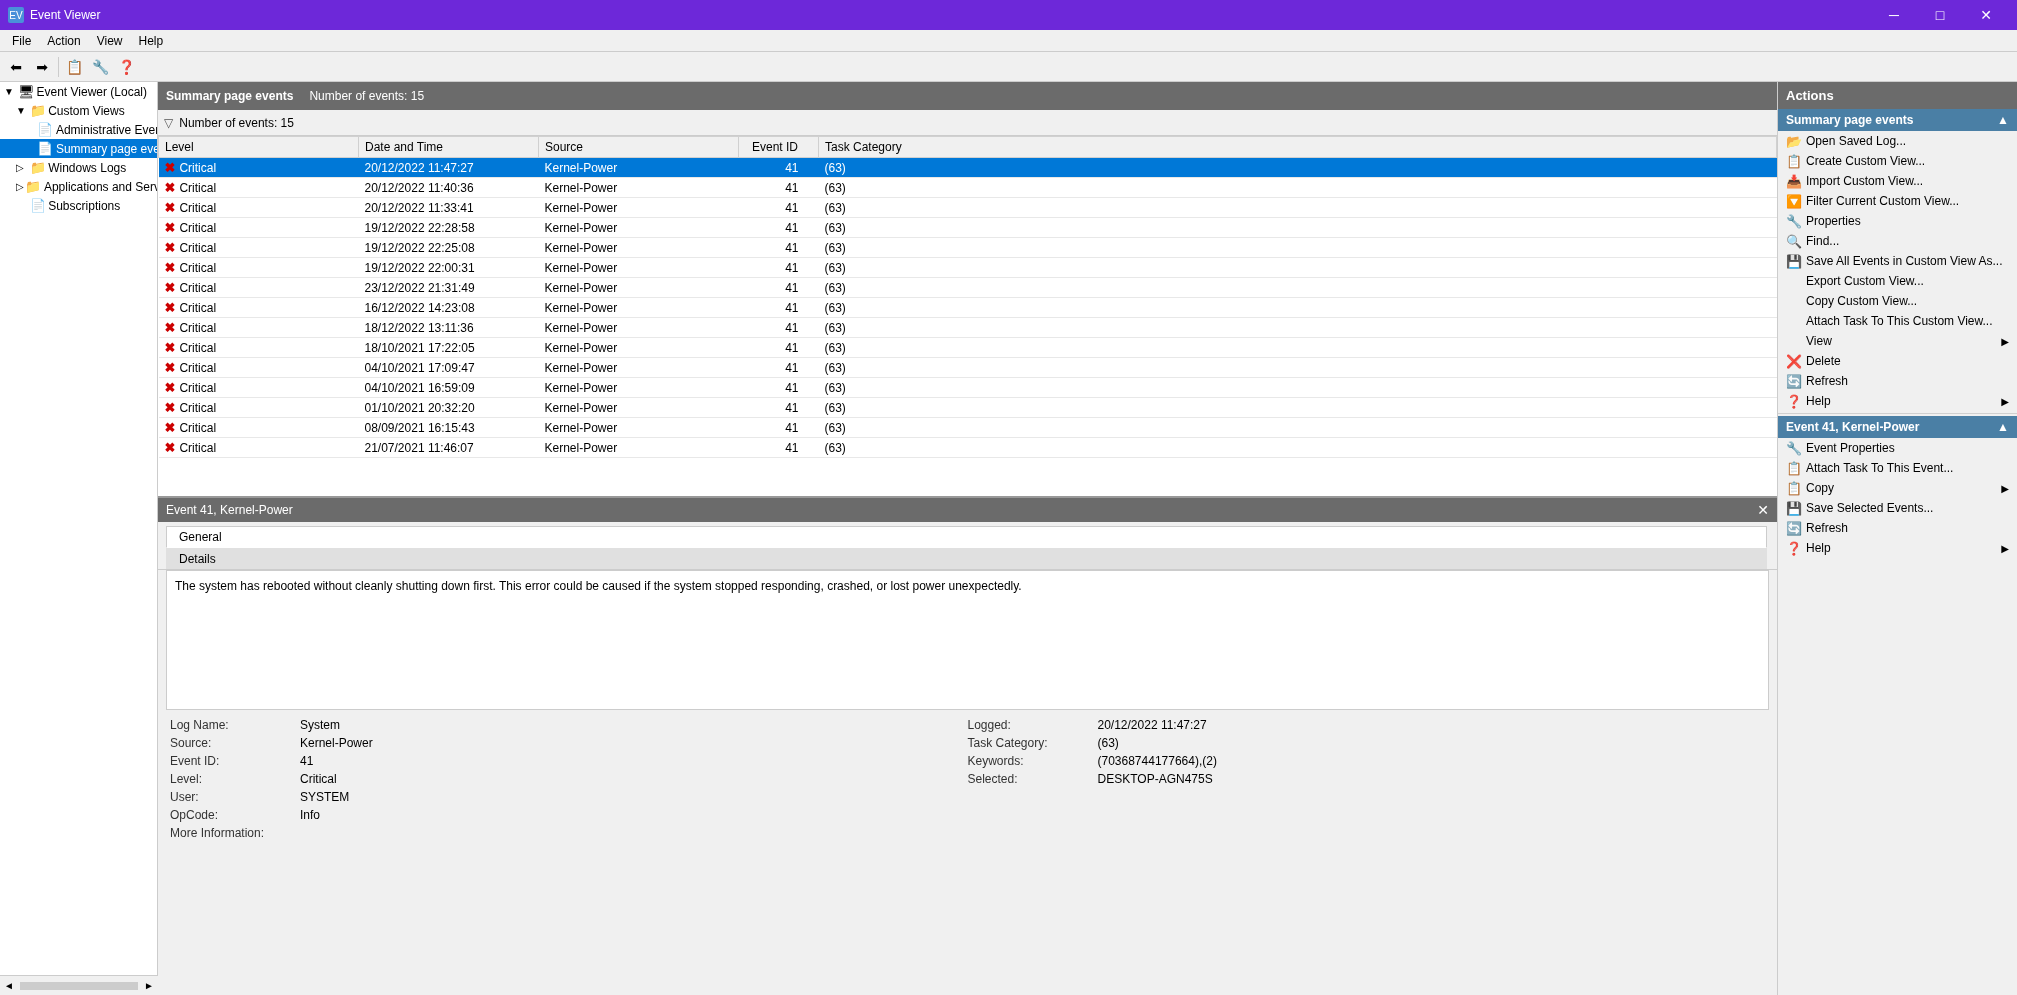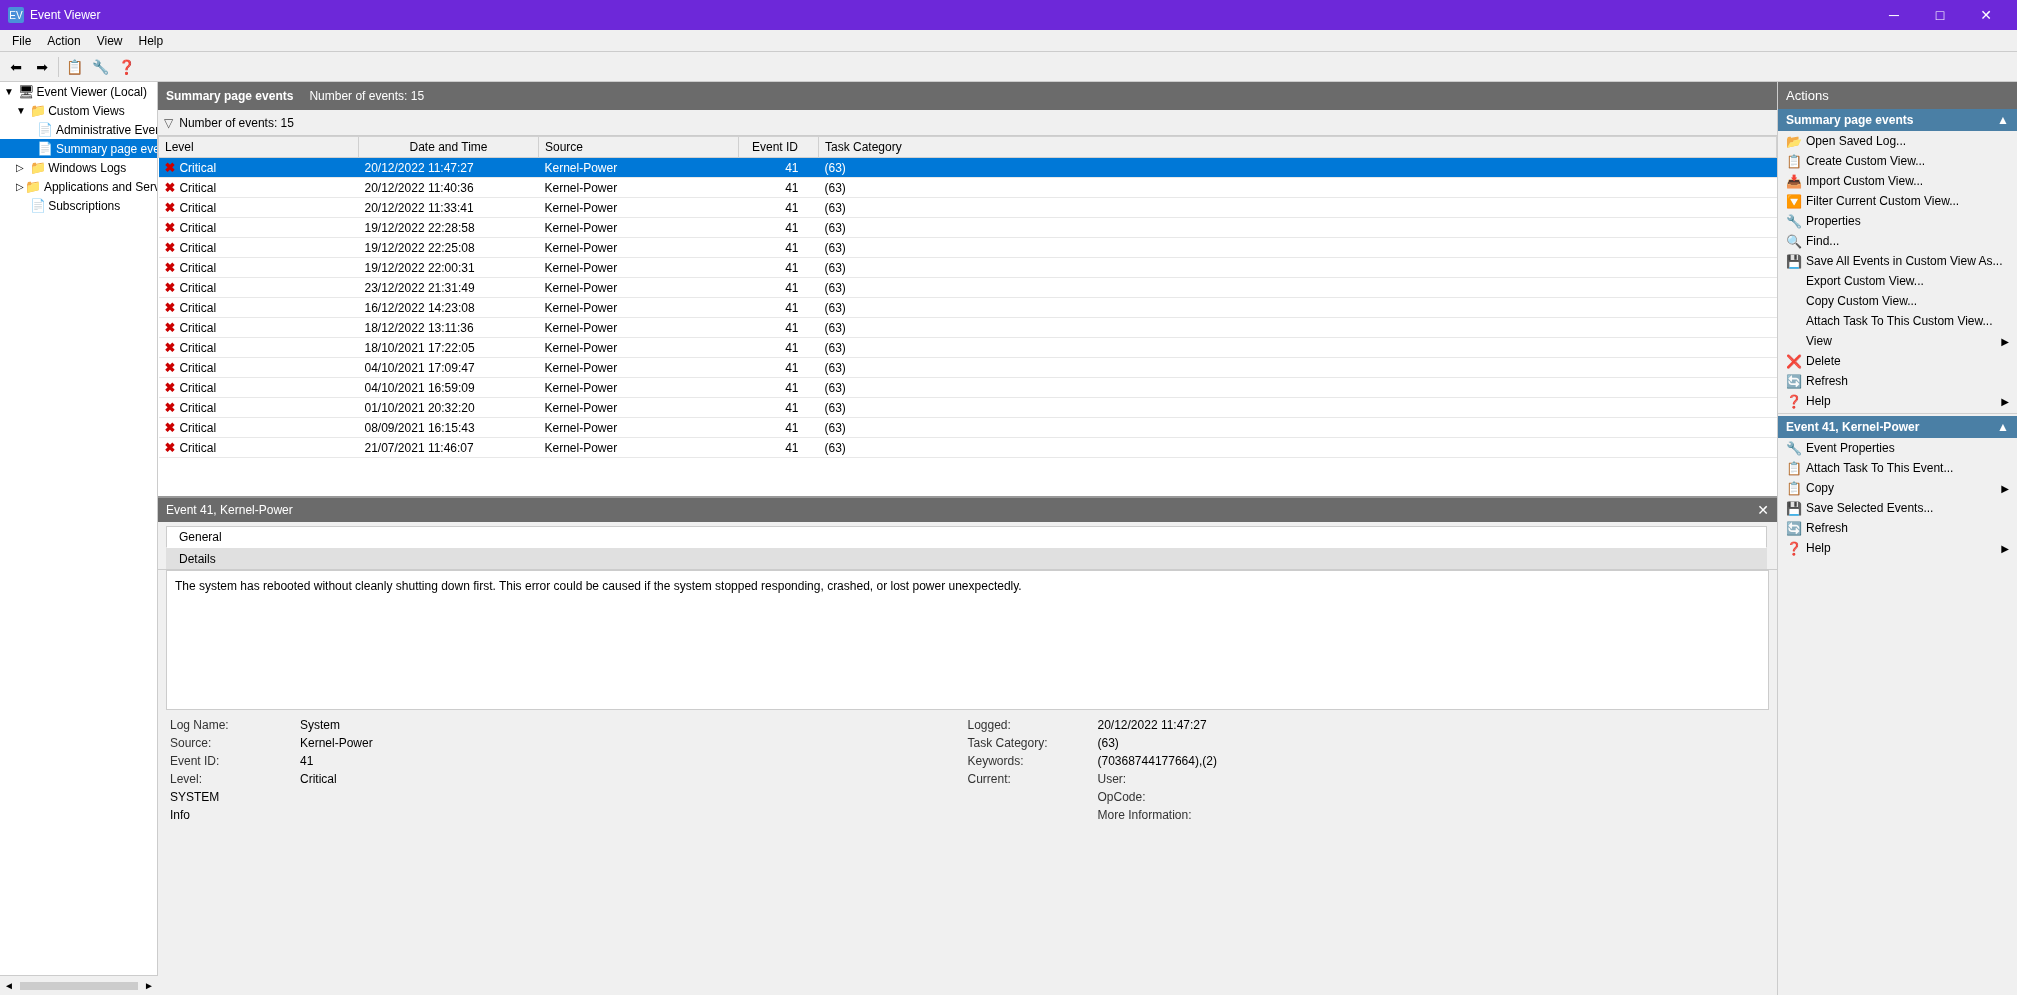--- a/index.html
+++ b/index.html
@@ -223,21 +223,21 @@
       background: #f0f0f0;
       border-left: 1px solid #ccc;
       overflow: auto;
       flex-shrink: 0;
     }
     .actions-header {
       background: #6b6b6b;
       color: white;
       padding: 6px 8px;
       font-size: 13px;
-      font-weight: normal;
+      font-weight: bold;
     }
     .actions-section-header {
       background: #4a7fa5;
       color: white;
       padding: 4px 8px;
       font-size: 12px;
       font-weight: bold;
       display: flex;
       justify-content: space-between;
       align-items: center;
@@ -360,21 +360,21 @@
     <div class="filter-bar">
       <span style="color:#555;">▽</span>
       <span>Number of events: 15</span>
     </div>
 
     <div class="events-table-container">
       <table>
         <thead>
           <tr>
             <th style="width:200px;">Level</th>
-            <th style="width:180px;text-align:center;">Date and Time</th>
+            <th style="width:180px;">Date and Time</th>
             <th style="width:200px;">Source</th>
             <th style="width:80px; text-align:right; padding-right:20px;">Event ID</th>
             <th>Task Category</th>
           </tr>
         </thead>
         <tbody id="events-tbody">
         <tr class="selected-row" style="cursor: pointer;">
               <td><span class="critical-icon"><span class="red-x">✖</span> Critical</span></td>
               <td>20/12/2022 11:47:27</td>
               <td>Kernel-Power</td>
@@ -506,21 +506,22 @@
         <span class="meta-label">Task Category:</span>
         <span class="meta-value">(63)</span>
 
         <span class="meta-label">Event ID:</span>
         <span class="meta-value">41</span>
         <span class="meta-label">Keywords:</span>
         <span class="meta-value">(70368744177664),(2)</span>
 
         <span class="meta-label">Level:</span>
         <span class="meta-value">Critical</span>
-        <span class="meta-label">Current:</span>
+        <span class="meta-label">Selected:</span>
+        <span class="meta-value">DESKTOP-AGN475S</span>
 
         <span class="meta-label">User:</span>
         <span class="meta-value">SYSTEM</span>
         <span></span>
           <span></span>
 
         <span class="meta-label">OpCode:</span>
         <span class="meta-value">Info</span>
         <span></span>
           <span></span>

